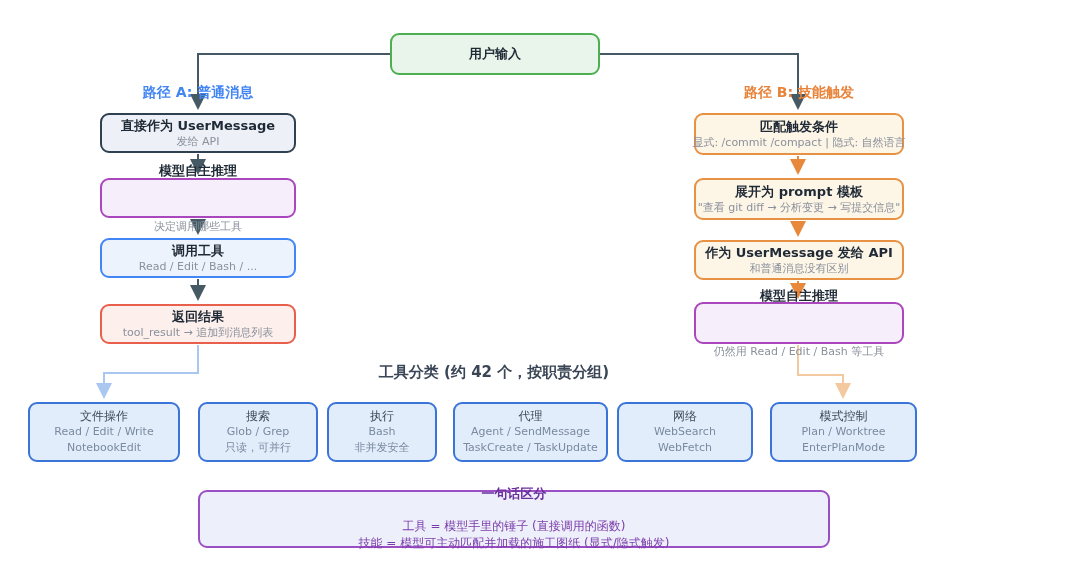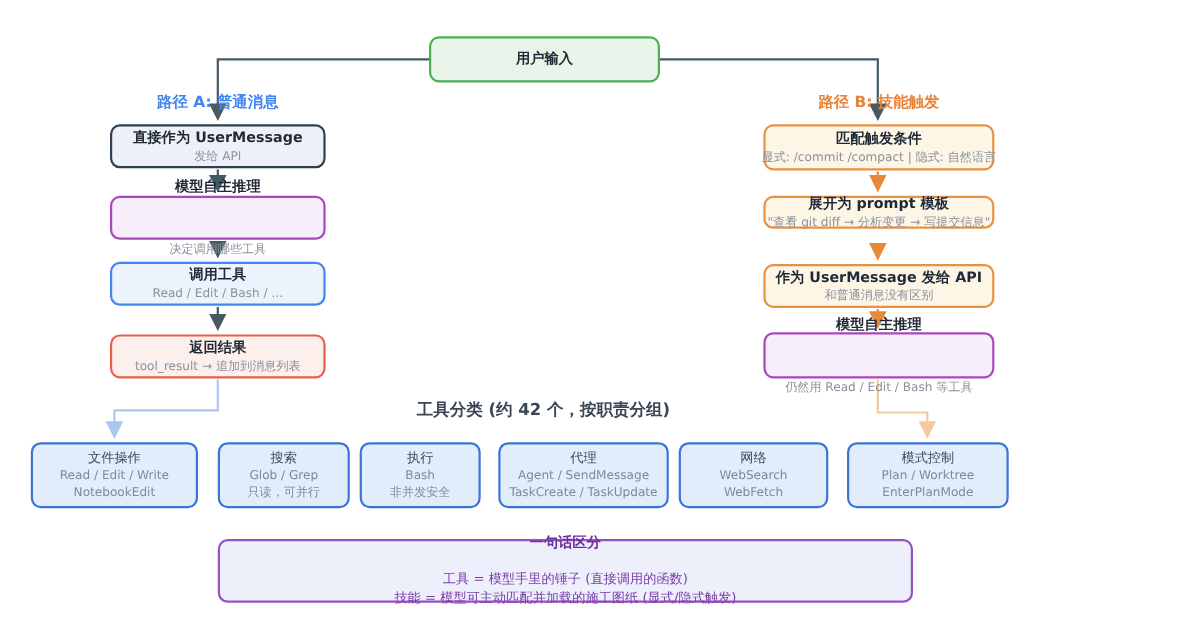--- a/index.html
+++ b/index.html
@@ -28,21 +28,21 @@
   .tool .s{font-size:11px;color:#7a8aa0;line-height:1.45;}
   .summ .t{font-size:13px;font-weight:bold;color:#6b2e9e;margin-bottom:15px;}
   .summ .s{font-size:12px;color:#7b3cab;line-height:1.45;}
   
   .root{left:390px;top:33px;width:210px;height:42px;}
   .pa1{left:100px;top:113px;width:196px;height:40px;}
   .pa2{left:100px;top:178px;width:196px;height:40px;}
   .pa3{left:100px;top:238px;width:196px;height:40px;}
   .pa4{left:100px;top:304px;width:196px;height:40px;}
   .pb1{left:694px;top:113px;width:210px;height:42px;}
-  .pb2{left:694px;top:178px;width:210px;height:30px;text-align:right;}
+  .pb2{left:694px;top:178px;width:210px;height:42px;text-align:right;}
   .pb3{left:694px;top:240px;width:210px;height:40px;}
   .pb4{left:694px;top:302px;width:210px;height:42px;}
   .tg1{left:28px; top:402px;width:152px;height:60px;}
   .tg2{left:198px;top:402px;width:120px;height:60px;}
   .tg3{left:327px;top:402px;width:110px;height:60px;}
   .tg4{left:453px;top:402px;width:155px;height:60px;}
   .tg5{left:617px;top:402px;width:136px;height:60px;}
   .tg6{left:770px;top:402px;width:147px;height:60px;}
   .tg7{left:922px;top:402px;width:133px;height:60px;}
   .summary-box{left:198px;top:490px;width:632px;height:58px;}

